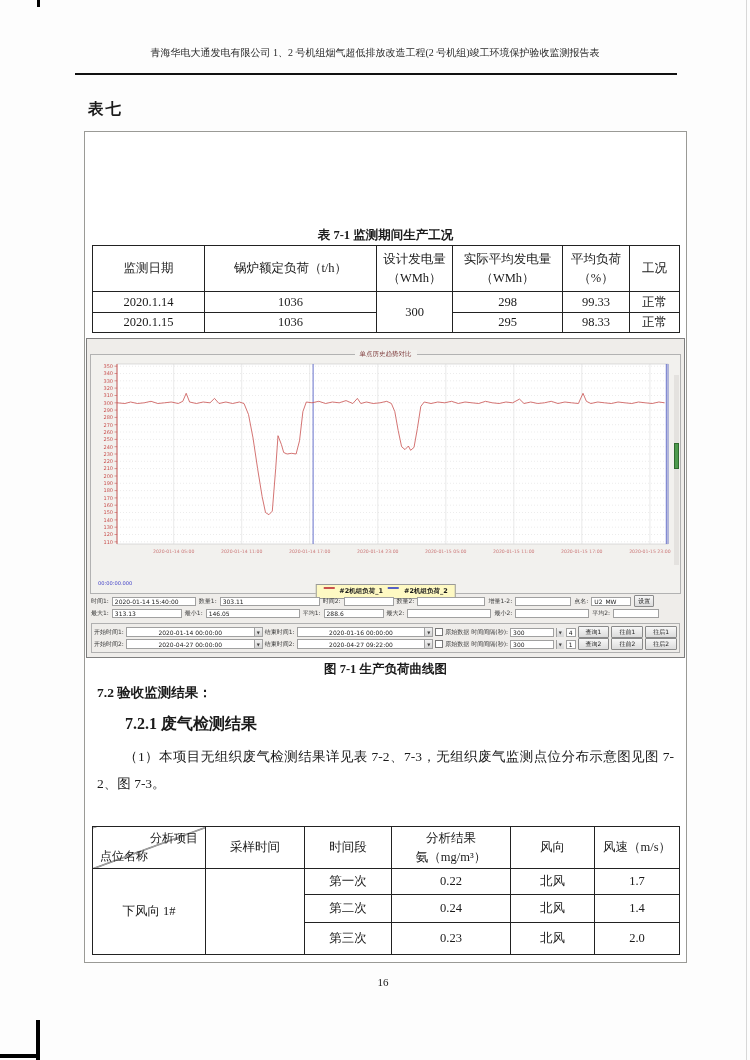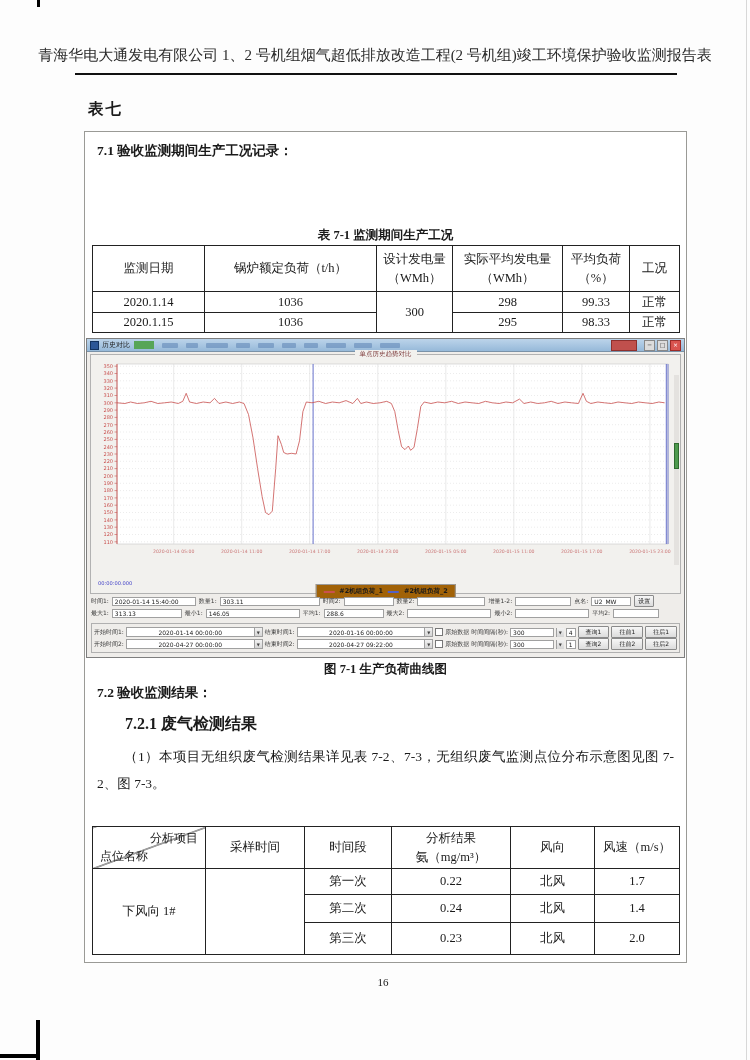--- a/index.html
+++ b/index.html
@@ -1,21 +1,21 @@
 <!DOCTYPE html>
 <html><head>
 <meta charset="utf-8">
 <style>
   html,body{margin:0;padding:0;}
   body{width:750px;height:1060px;background:#fdfdfd;position:relative;overflow:hidden;
        font-family:"Liberation Serif","DejaVu Serif",serif;color:#1a1a1a;}
   .abs{position:absolute;}
 
   
-  .hdr-title{top:46px;left:0;width:750px;text-align:center;font-size:15px;color:#2a2a2a;}
+  .hdr-title{top:46px;left:0;width:750px;text-align:center;font-size:10px;color:#2a2a2a;}
   .hdr-rule{top:73px;left:75px;width:602px;height:2px;background:#111;}
   .tab7{top:99px;left:88px;font-size:15.5px;font-weight:bold;letter-spacing:2px;}
   .pageno{top:976px;left:0;width:750px;text-align:center;font-size:11px;padding-left:8px;}
   .mark{background:#000;}
   .edge-r{left:746px;top:0;width:1px;height:1060px;background:#d8d8d8;}
 
   
   .main-box{top:131px;left:84px;width:601px;height:830px;border:1px solid #9a9a96;background:#fff;}
   .h-sec{font-weight:bold;font-size:13.5px;}
   .para{font-size:13.5px;line-height:27px;text-align:justify;text-indent:2em;}
@@ -46,21 +46,21 @@
   .tbar .sq{width:9px;height:9px;border:1px solid #888;background:#dcdcdc;font-size:6px;line-height:8px;
             text-align:center;color:#333;margin-left:2px;}
   .tbar .sq.close{background:#d9534f;color:#fff;border-color:#9c2b28;}
 
   .grp{position:absolute;left:3px;right:3px;top:15px;height:238px;border:1px solid #b2b2b2;background:#f2f1ee;}
   .grp-ttl{position:absolute;top:-5px;left:50%;transform:translateX(-50%);background:#f2f1ee;
            padding:0 5px;font-size:6.5px;color:#7d3a3a;}
   .trend-svg{position:absolute;left:2px;top:7px;}
   .statustime{position:absolute;left:7px;top:224px;font-size:6px;color:#4646c8;transform:scale(.85);transform-origin:left;}
   .legendbox{position:absolute;top:229px;left:50%;transform:translateX(-50%);border:1px solid #9a9a9a;
-             background:#a16207;display:flex;align-items:center;gap:5px;padding:2px 7px;font-size:6.5px;font-weight:bold;}
+             background:#fef9c3;display:flex;gap:5px;padding:2px 7px;font-size:6.5px;font-weight:bold;}
   .legendbox .dash{display:inline-block;width:11px;height:2px;}
   .vsb{position:absolute;right:1px;top:20px;width:5px;height:190px;background:#e4e2df;}
   .vsb .thumb{position:absolute;left:0;top:68px;width:5px;height:26px;background:#4e9a4e;border:1px solid #2f6b2f;box-sizing:border-box;}
 
   .fields{position:absolute;left:4px;right:4px;top:257px;}
   .frow{display:flex;align-items:center;gap:3px;height:10px;margin-bottom:2px;}
   .flbl{font-size:6px;color:#3a3a3a;white-space:nowrap;}
   .fbox{height:9px;background:#fff;border:1px solid #a0a0a0;box-sizing:border-box;font-size:6px;
         line-height:8px;padding-left:2px;white-space:nowrap;overflow:hidden;color:#222;}
   .sbtn{height:10px;border:1px solid #8a8a8a;background:linear-gradient(#f7f7f7,#dcdcdc);
@@ -83,21 +83,20 @@
 <div class="abs mark" style="left:36px;top:1020px;width:4px;height:40px;"></div>
 <div class="abs mark" style="left:0;top:1054px;width:40px;height:4px;"></div>
 <div class="abs edge-r"></div>
 
 <div class="abs hdr-title">青海华电大通发电有限公司 1、2 号机组烟气超低排放改造工程(2 号机组)竣工环境保护验收监测报告表</div>
 <div class="abs hdr-rule"></div>
 <div class="abs tab7">表七</div>
 
 <div class="abs main-box">
 
-  <div class="abs h-sec" style="left:12px;top:10px;">7.1  验收监测期间生产工况记录：</div>
 
   <div class="abs cap" style="top:95px;">表 7-1  监测期间生产工况</div>
 
   <table class="doc abs" style="left:7px;top:113px;width:587px;">
     <colgroup>
         <col style="width:112px">
         <col style="width:172px">
         <col style="width:76px">
         <col style="width:110px">
         <col style="width:67px">
@@ -127,41 +126,20 @@
       <td>2020.1.15</td>
       <td>1036</td>
       <td>295</td>
       <td>98.33</td>
       <td>正常</td>
     </tr>
   </tbody>
     </table>
 
   <div class="win">
-    <div class="tbar">
-      <div class="appicon"></div>
-      <div class="ttl">历史对比</div>
-      <div class="grn"></div>
-      <div class="menu" id="menu-bar">
-          <div class="mi" style="width: 16px;"></div>
-          <div class="mi" style="width: 12px;"></div>
-          <div class="mi" style="width: 22px;"></div>
-          <div class="mi" style="width: 14px;"></div>
-          <div class="mi" style="width: 16px;"></div>
-          <div class="mi" style="width: 14px;"></div>
-          <div class="mi" style="width: 14px;"></div>
-          <div class="mi" style="width: 20px;"></div>
-          <div class="mi" style="width: 18px;"></div>
-          <div class="mi" style="width: 20px;"></div>
-        </div>
-      <div class="redbtn"></div>
-      <div class="sq">─</div>
-      <div class="sq">□</div>
-      <div class="sq close">×</div>
-    </div>
 
     <div class="grp">
       <div class="grp-ttl">单点历史趋势对比</div>
       <svg id="trend-svg" class="trend-svg" width="585" height="200">
           <rect x="24" y="2" width="551" height="180" fill="#ffffff" stroke="#c6c6c6" stroke-width="0.6"></rect>
           <line x1="24" y1="4.2" x2="575" y2="4.2" stroke="#d9d9d9" stroke-width="0.5" stroke-dasharray="1,2"></line>
           <line x1="21.5" y1="4.2" x2="24" y2="4.2" stroke="#c9514f" stroke-width="0.6"></line>
           <text x="20" y="6" font-size="5" fill="#c9514f" text-anchor="end">350</text>
           <line x1="24" y1="11.5" x2="575" y2="11.5" stroke="#d9d9d9" stroke-width="0.5" stroke-dasharray="1,2"></line>
           <line x1="21.5" y1="11.5" x2="24" y2="11.5" stroke="#c9514f" stroke-width="0.6"></line>

